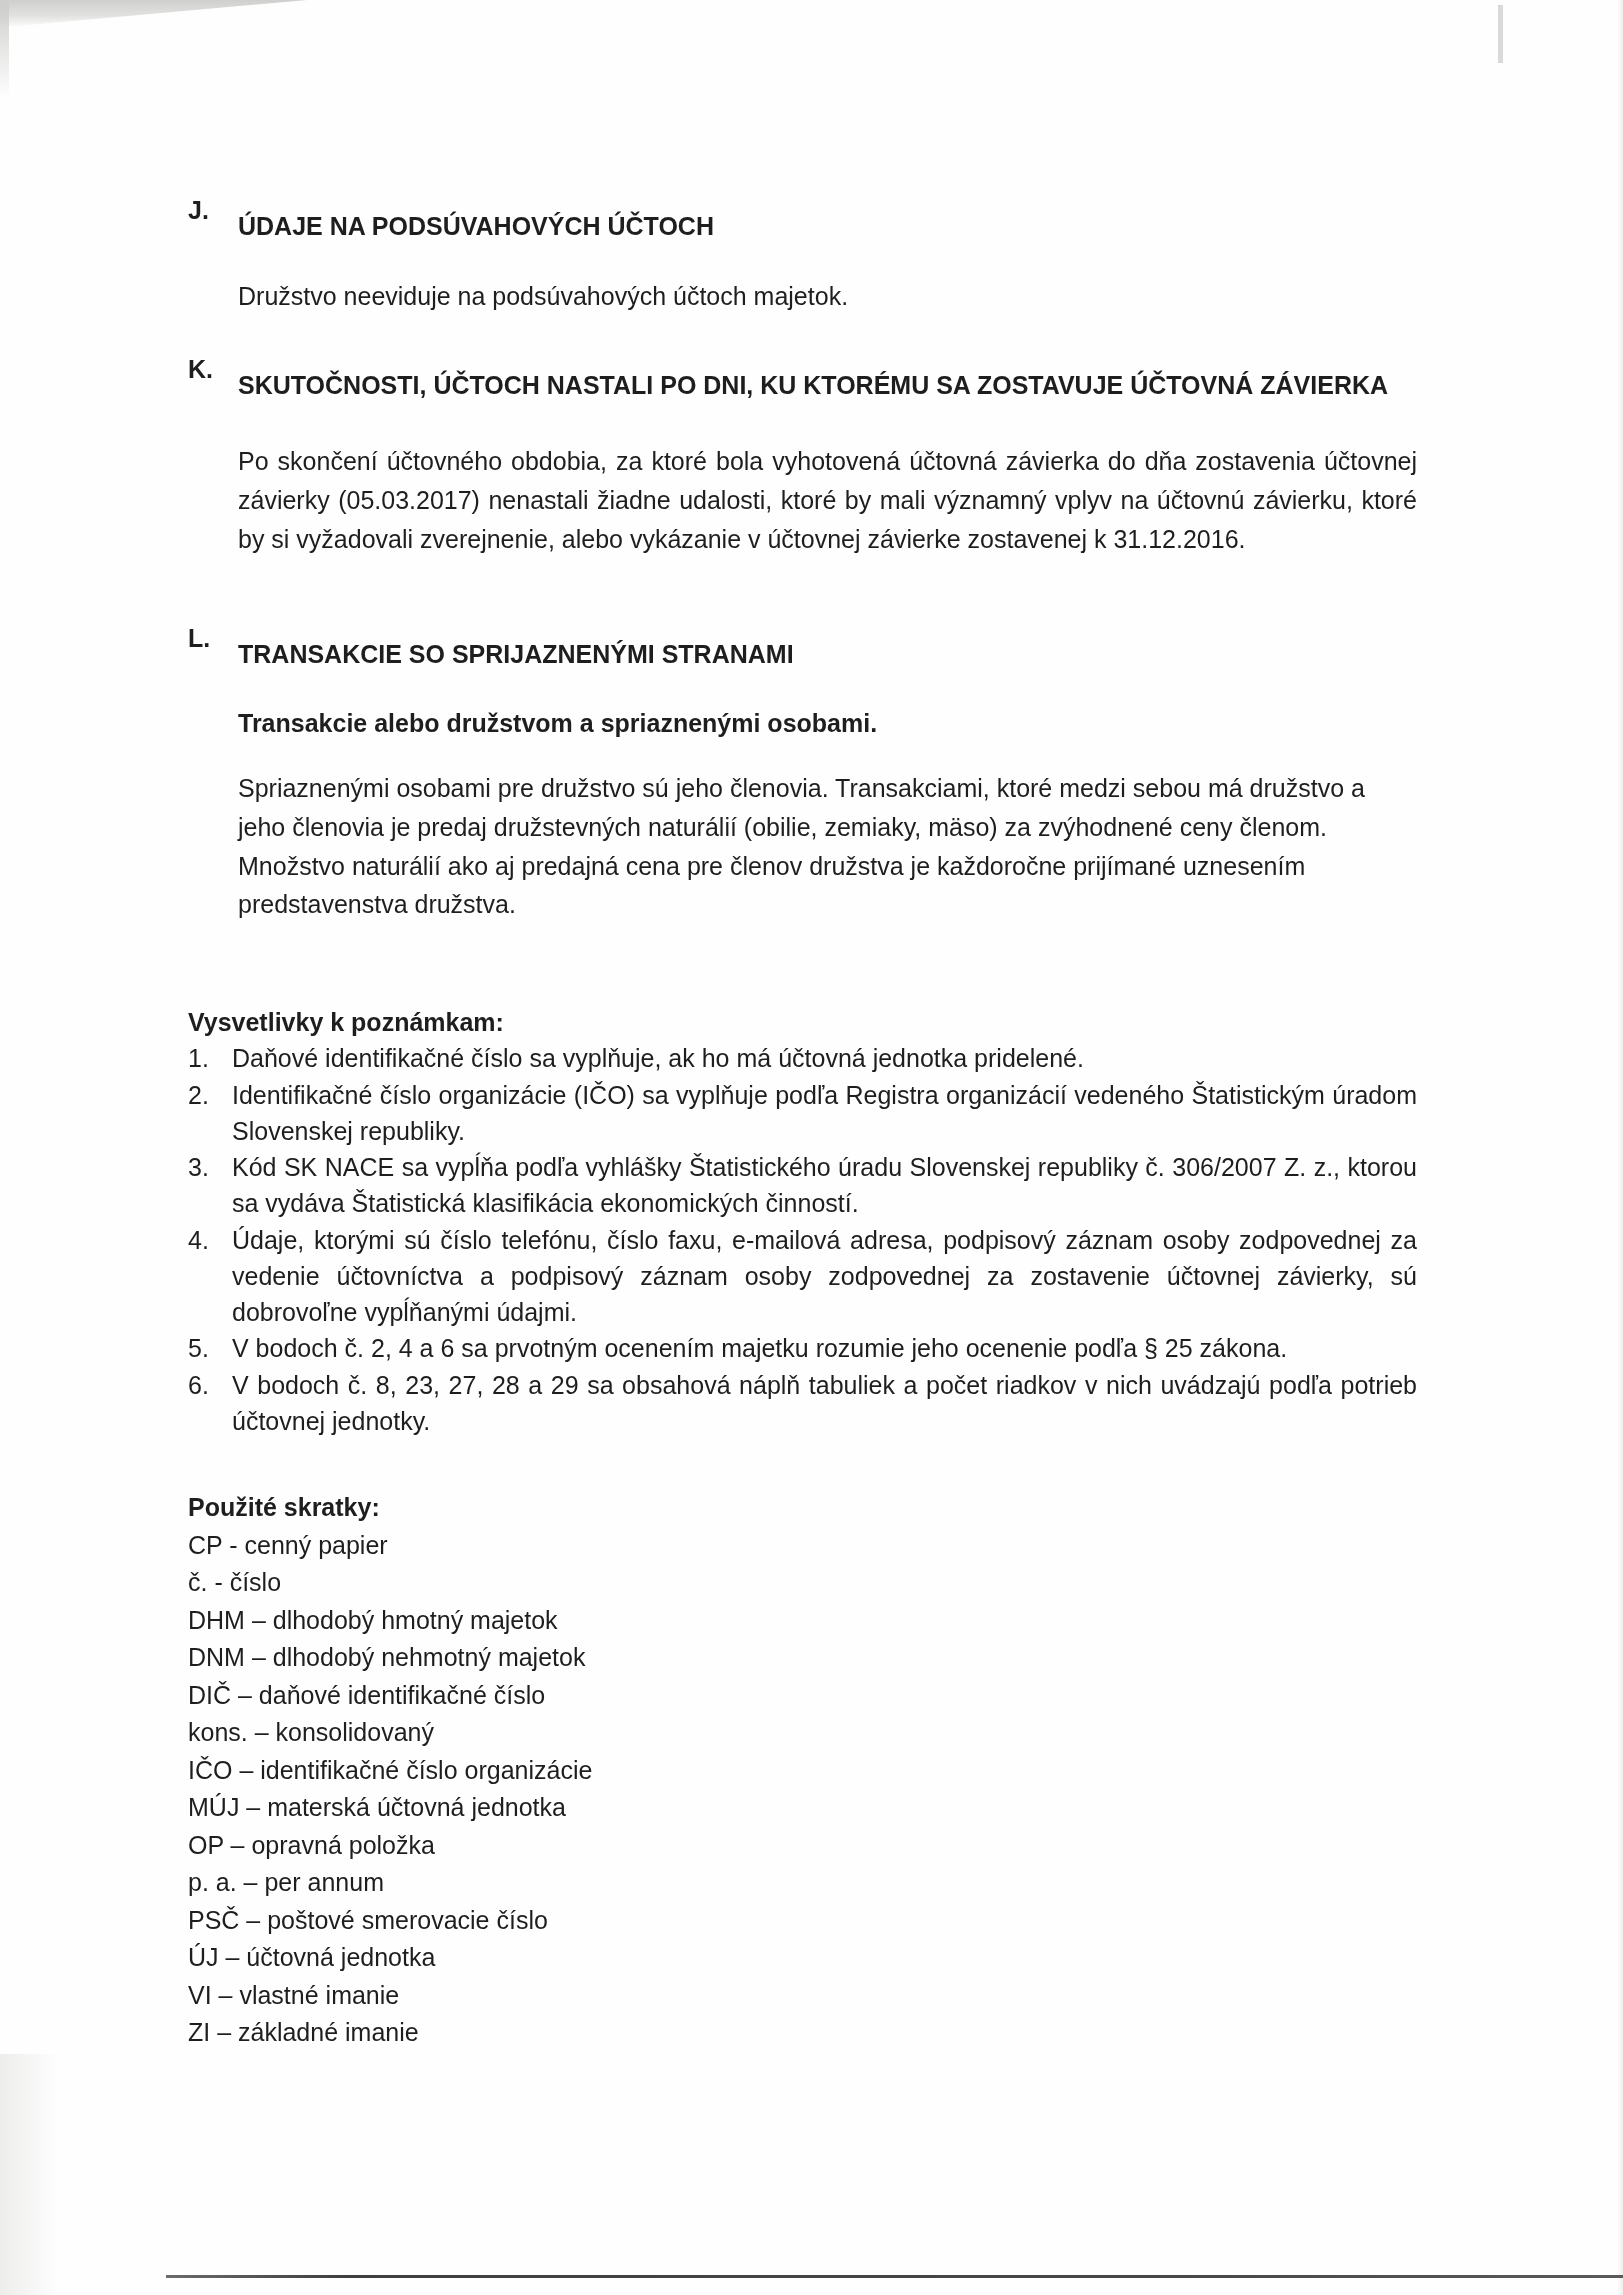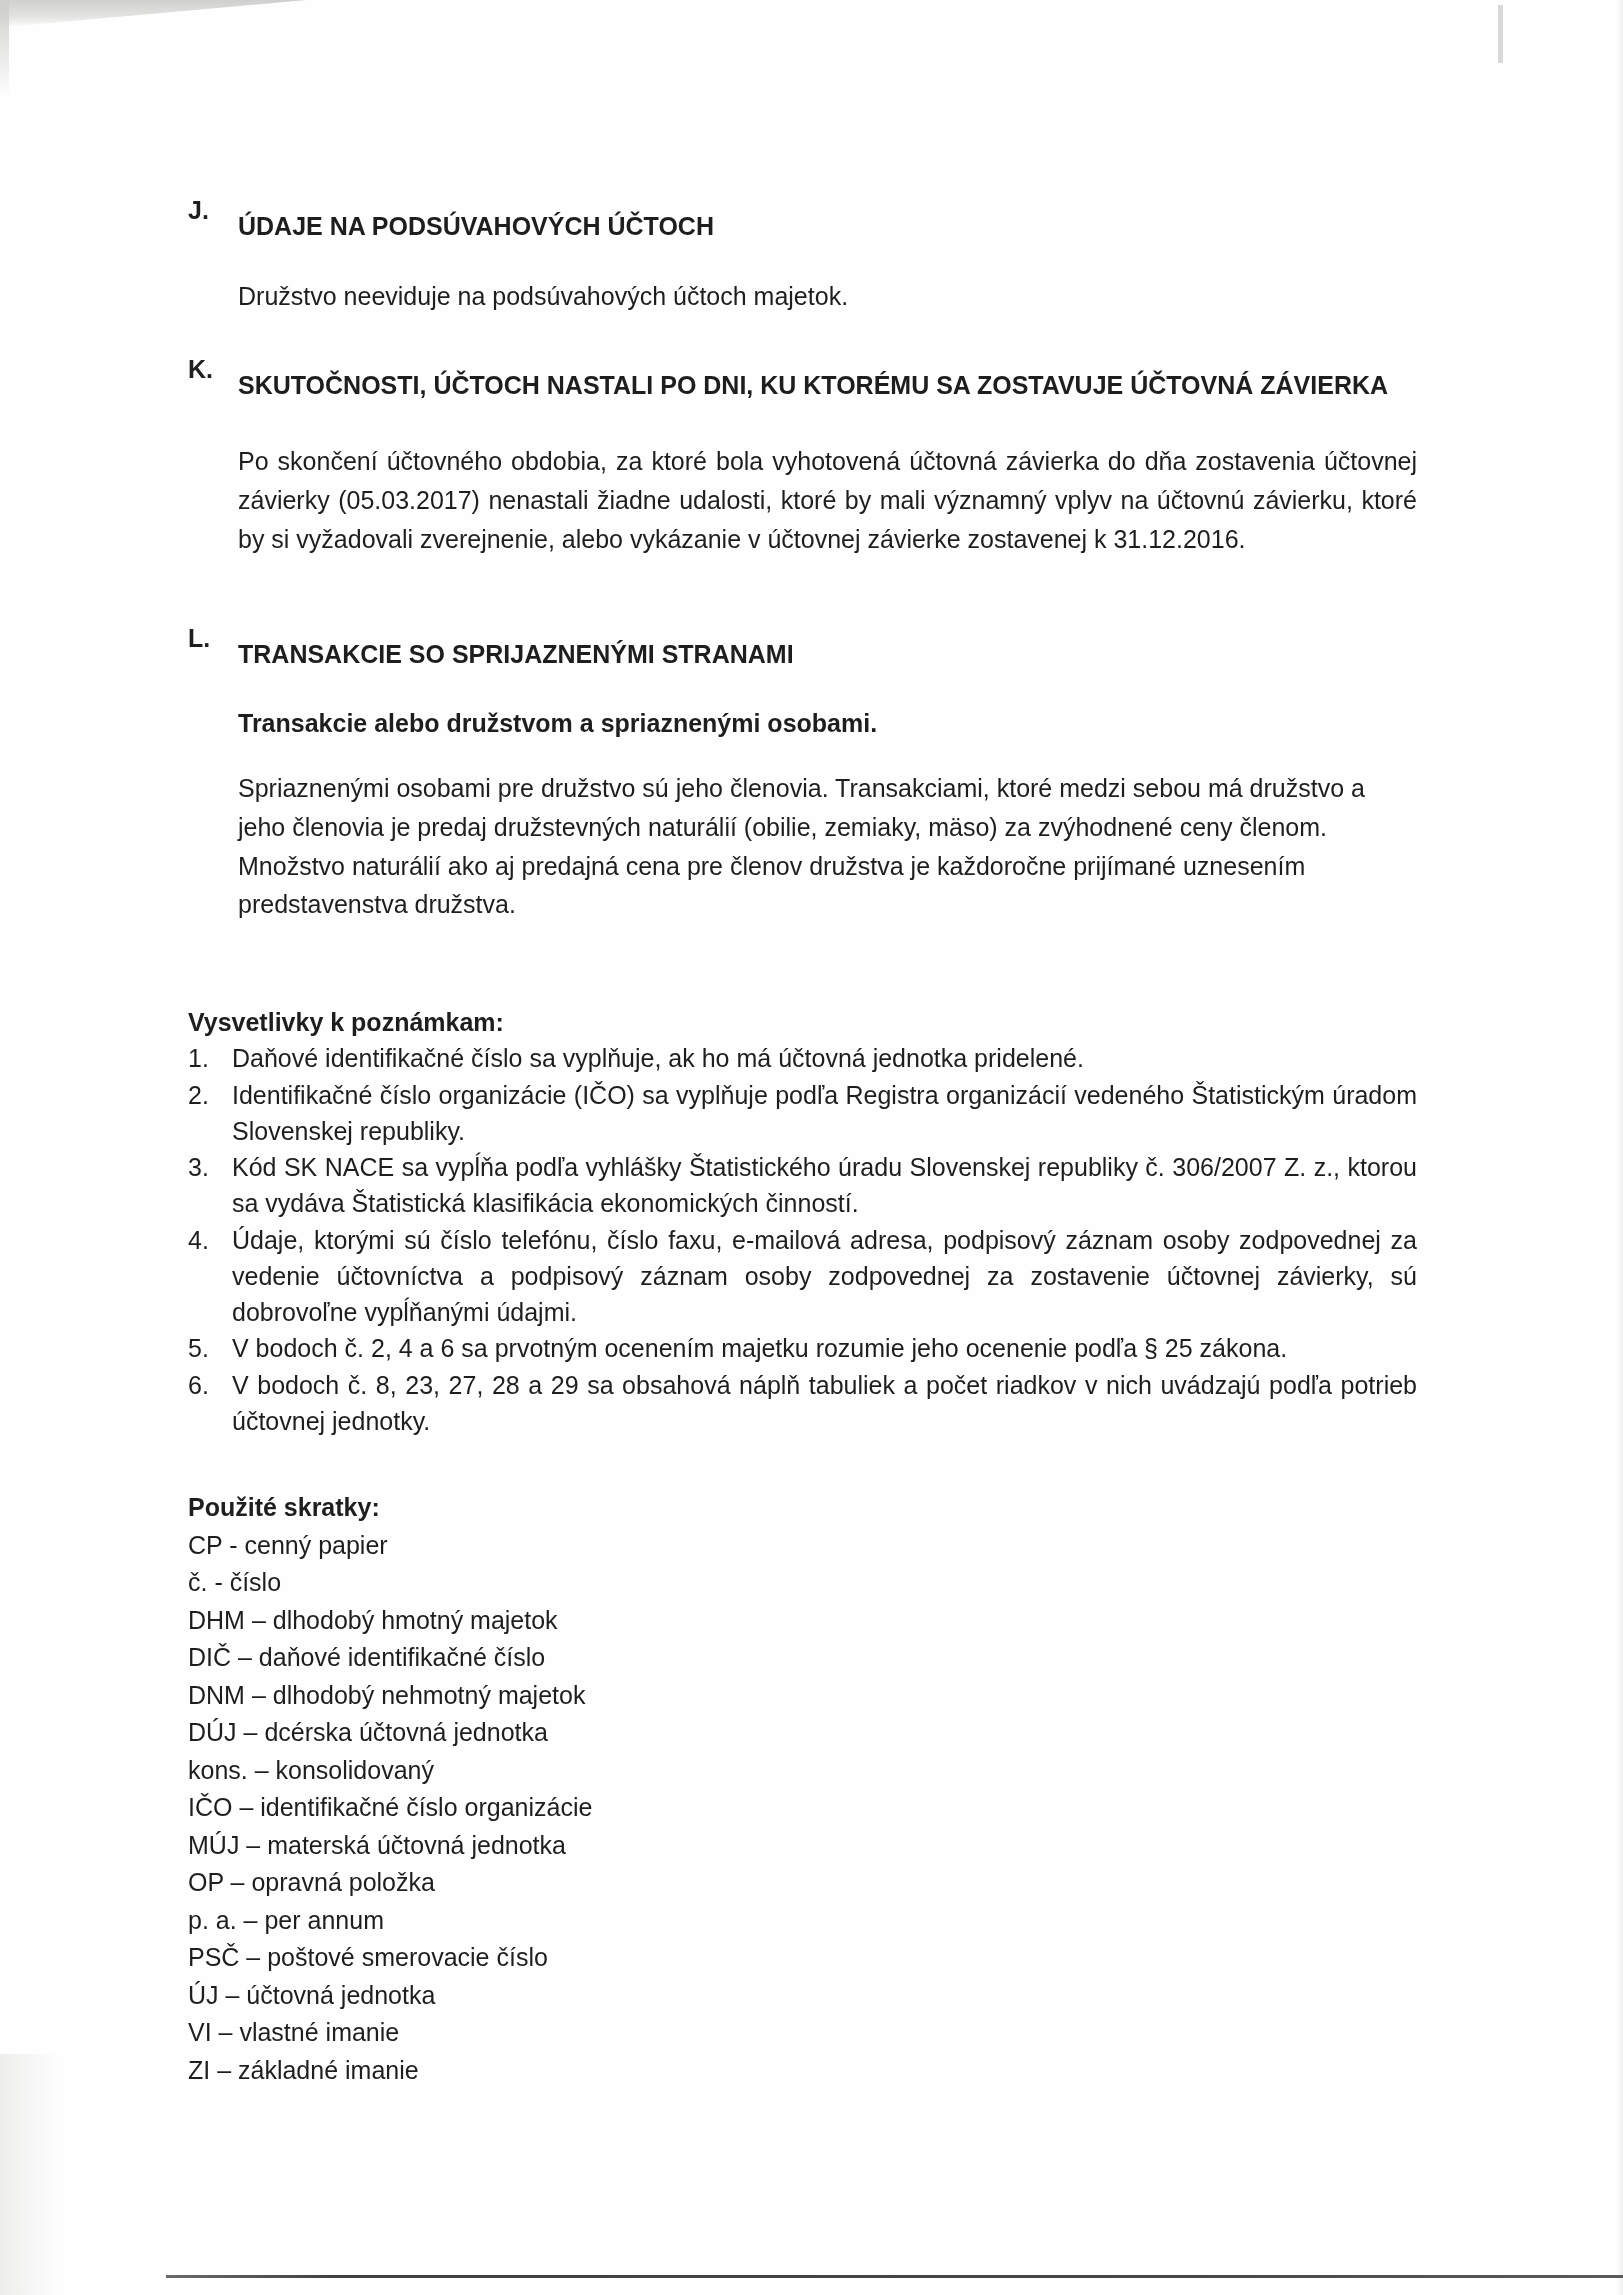--- a/index.html
+++ b/index.html
@@ -152,23 +152,22 @@
     </div>
     <div class="note-item">
       <div class="note-num">6.</div>
       <div class="note-text">V bodoch č. 8, 23, 27, 28 a 29  sa obsahová náplň tabuliek a počet riadkov v nich  uvádzajú podľa potrieb účtovnej jednotky.</div>
     </div>
 
     <div class="abbr-heading">Použité skratky:</div>
     <div class="abbr-line">CP  - cenný papier</div>
     <div class="abbr-line">č. - číslo</div>
     <div class="abbr-line">DHM – dlhodobý hmotný majetok</div>
+    <div class="abbr-line">DNM – dlhodobý nehmotný majetok</div>
     <div class="abbr-line">DIČ – daňové identifikačné číslo</div>
-    <div class="abbr-line">DNM – dlhodobý nehmotný majetok</div>
-    <div class="abbr-line">DÚJ – dcérska účtovná jednotka</div>
     <div class="abbr-line">kons. – konsolidovaný</div>
     <div class="abbr-line">IČO – identifikačné číslo organizácie</div>
     <div class="abbr-line">MÚJ – materská účtovná jednotka</div>
     <div class="abbr-line">OP – opravná položka</div>
     <div class="abbr-line">p. a. – per annum</div>
     <div class="abbr-line">PSČ – poštové smerovacie číslo</div>
     <div class="abbr-line">ÚJ – účtovná jednotka</div>
     <div class="abbr-line">VI – vlastné imanie</div>
     <div class="abbr-line">ZI – základné imanie</div>
 

